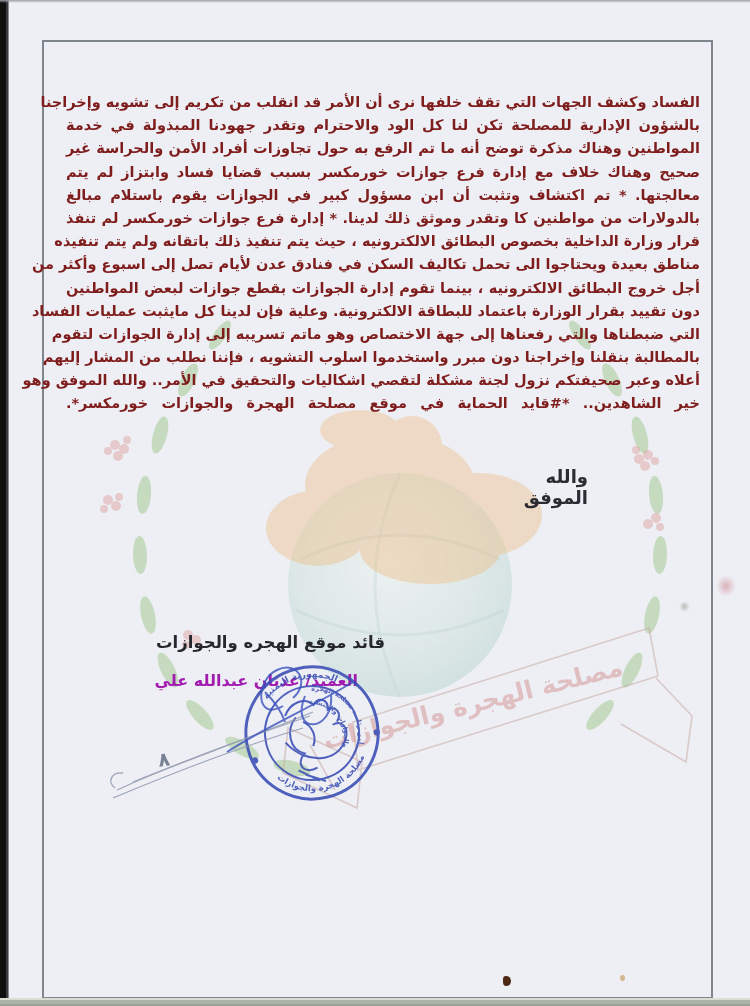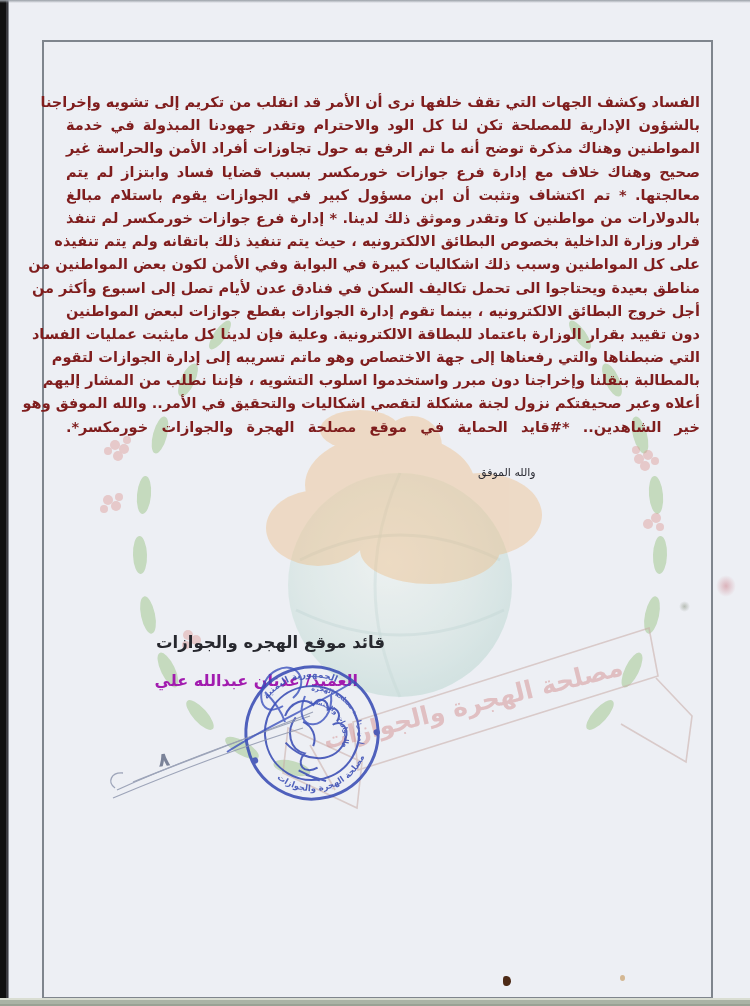--- a/index.html
+++ b/index.html
@@ -33,22 +33,22 @@
     z-index:5;
   }
   .body-text .line{
     text-align:justify;
     text-align-last:justify;
     white-space:nowrap;
     height:23.2px;overflow:visible;
   }
   .closing{
     position:absolute;left:478px;top:466px;width:110px;
-    direction:rtl;text-align:left;
-    font-weight:normal;font-size:11px;color:#2a2b33;
+    direction:rtl;text-align:right;
+    font-weight:bold;font-size:18px;color:#2a2b33;
     z-index:5;
   }
   .sig-title{
     position:absolute;left:155px;top:633px;width:230px;
     direction:rtl;white-space:nowrap;
     font-weight:bold;font-size:16.5px;color:#27282e;
     letter-spacing:.5px;z-index:6;
   }
   .sig-name{
     position:absolute;left:188px;top:671px;width:170px;
@@ -167,21 +167,20 @@
 <div class="frame"></div>
 
 <div class="body-text">
   <div class="line">الفساد وكشف الجهات التي تقف خلفها نرى أن الأمر قد انقلب من تكريم إلى تشويه وإخراجنا</div>
   <div class="line">بالشؤون الإدارية للمصلحة تكن لنا كل الود والاحترام وتقدر جهودنا المبذولة في خدمة</div>
   <div class="line">المواطنين وهناك مذكرة توضح أنه ما تم الرفع به حول تجاوزات أفراد الأمن والحراسة غير</div>
   <div class="line">صحيح وهناك خلاف مع إدارة فرع جوازات خورمكسر بسبب قضايا فساد وابتزاز لم يتم</div>
   <div class="line">معالجتها. * تم اكتشاف وتثبت أن ابن مسؤول كبير في الجوازات يقوم باستلام مبالغ</div>
   <div class="line">بالدولارات من مواطنين كا وتقدر وموثق ذلك لدينا. * إدارة فرع جوازات خورمكسر لم تنفذ</div>
   <div class="line">قرار وزارة الداخلية بخصوص البطائق الالكترونيه ، حيث يتم تنفيذ ذلك باتقانه ولم يتم تنفيذه</div>
-  <div class="line">على كل المواطنين وسبب ذلك اشكاليات كبيرة في البوابة وفي الأمن لكون بعض المواطنين من</div>
   <div class="line">مناطق بعيدة ويحتاجوا الى تحمل تكاليف السكن في فنادق عدن لأيام تصل إلى اسبوع وأكثر من</div>
   <div class="line">أجل خروج البطائق الالكترونيه ، بينما تقوم إدارة الجوازات بقطع جوازات لبعض المواطنين</div>
   <div class="line">دون تقييد بقرار الوزارة باعتماد للبطاقة الالكترونية. وعلية فإن لدينا كل مايثبت عمليات الفساد</div>
   <div class="line">التي ضبطناها والتي رفعناها إلى جهة الاختصاص وهو ماتم تسريبه إلى إدارة الجوازات لتقوم</div>
   <div class="line">بالمطالبة بنقلنا وإخراجنا دون مبرر واستخدموا اسلوب التشويه ، فإننا نطلب من المشار إليهم</div>
   <div class="line">أعلاه وعبر صحيفتكم نزول لجنة مشكلة لتقصي اشكاليات والتحقيق في الأمر.. والله الموفق وهو</div>
   <div class="line">خير الشاهدين.. *#قايد الحماية في موقع مصلحة الهجرة والجوازات خورمكسر*.</div>
 </div>
 
 <div class="closing">والله الموفق</div>

